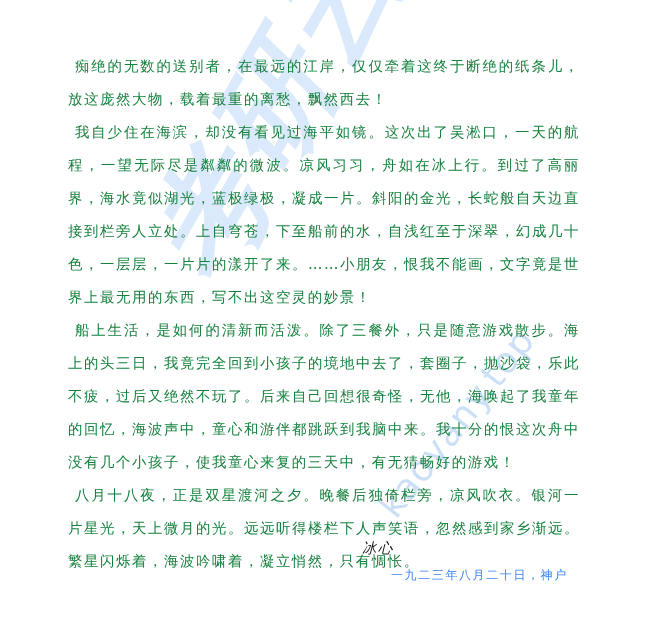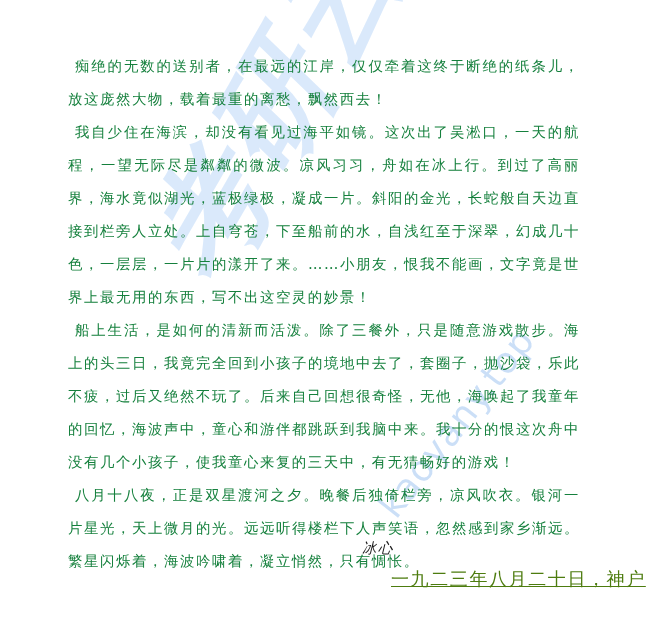--- a/index.html
+++ b/index.html
@@ -21,21 +21,21 @@
   .text-block {
     position: absolute; left: 68px; top: 8px; width: 512px; z-index: 1;
     font-family: "DejaVu Serif", "Liberation Serif", serif;
     font-size: 14.4px; line-height: 33px; color: #15803d;
     letter-spacing: 1.6px; text-align: justify; margin-top: 42px;
   }
   .para { margin: 0; text-indent: 7px; }
   .signature { position: absolute; left: 362px; top: 539px; z-index: 1;
     font-family: "DejaVu Serif", "Liberation Serif", serif; font-size: 14.4px; color: #1a1a1a; letter-spacing: 1.6px; font-style: italic; }
   .date { position: absolute; left: 391px; top: 567px; z-index: 1;
-    font-family: "DejaVu Serif", "Liberation Serif", serif; font-size: 18px; color: #4d7c0f; letter-spacing: 1.6px; text-decoration: underline; }
+    font-family: "DejaVu Serif", "Liberation Serif", serif; font-size: 12px; color: #3b82f6; letter-spacing: 1.6px; }
 </style>
 </head>
 <body>
 
 <div class="page">
 
   <div class="watermark-layer">
     <div class="wm-cn">考研云库</div>
     <div class="wm-en">kaoyany.top</div>
   </div>

